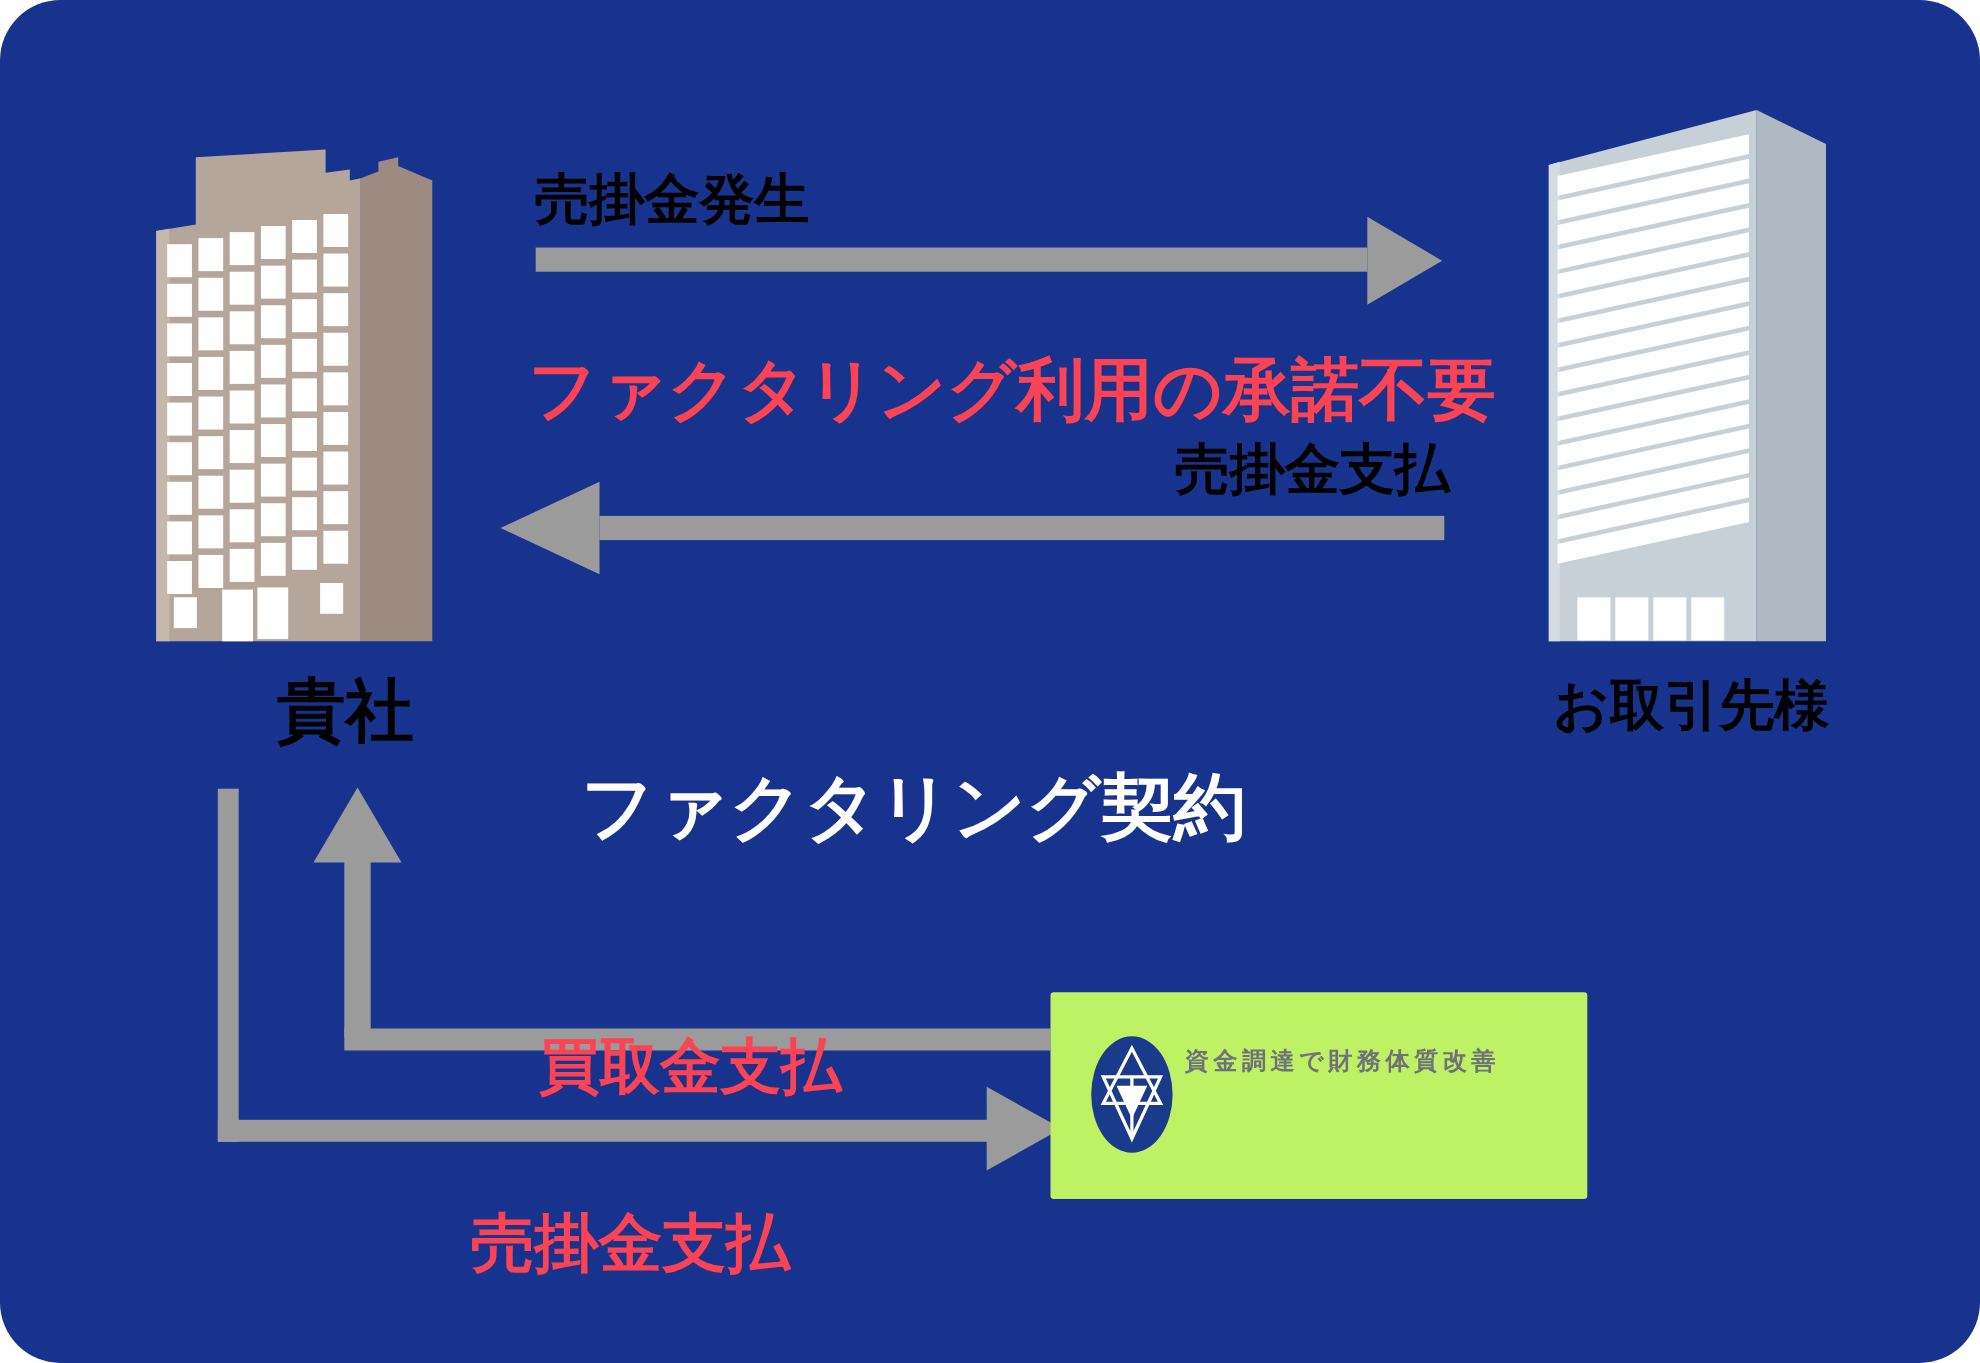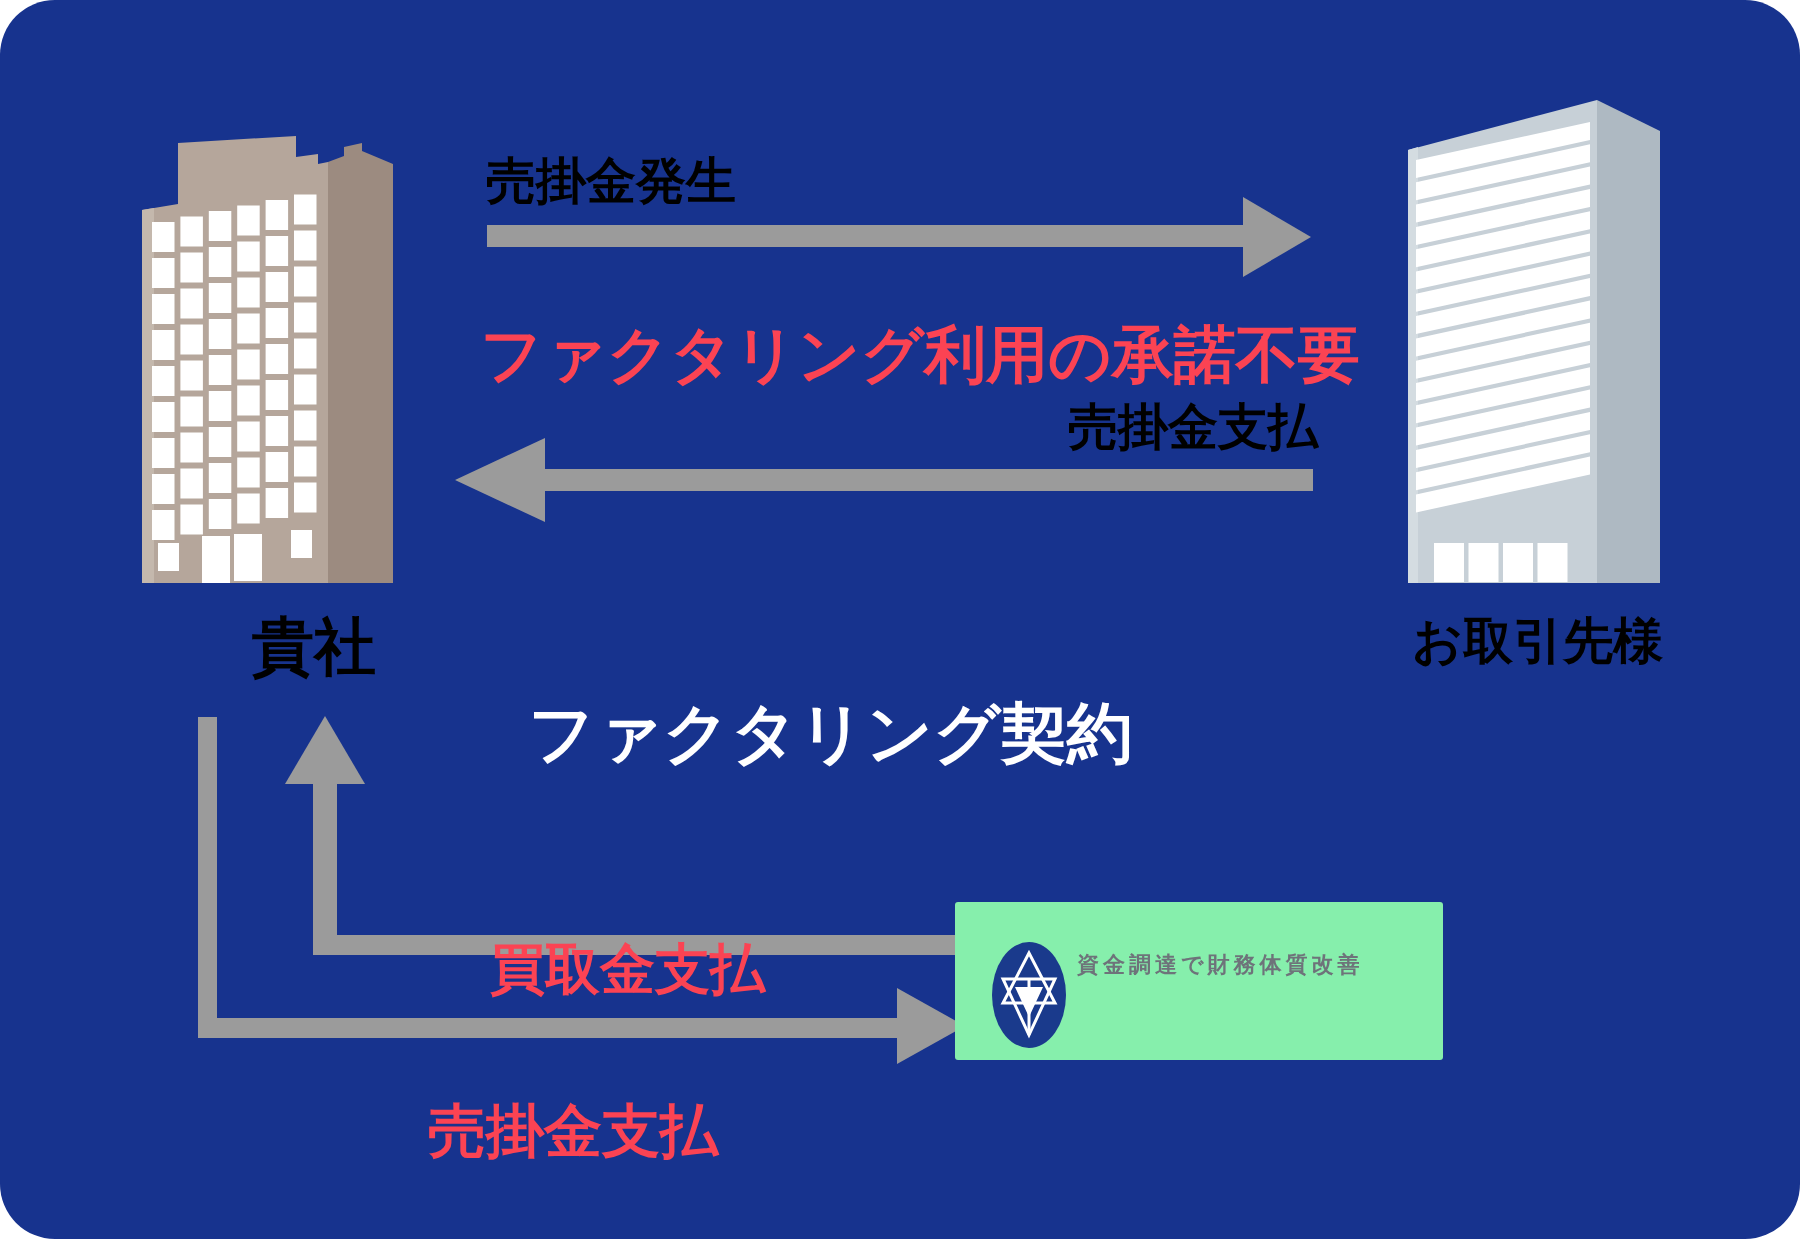--- a/index.html
+++ b/index.html
@@ -13,21 +13,21 @@
   .lbl-black{color:#000000;}
   .lbl-red{color:#FB4353;margin-top:32px;}
   .lbl-white{color:#FFFFFF;}
   
   .bar{background:#9B9B9B;position:absolute;}
   .tri{position:absolute;width:0;height:0;}
   .tri-right{border-top:40px solid transparent;border-bottom:40px solid transparent;border-left:68px solid #9B9B9B;}
   .tri-left{border-top:42px solid transparent;border-bottom:42px solid transparent;border-right:90px solid #9B9B9B;}
   .tri-up{border-left:40px solid transparent;border-right:40px solid transparent;border-bottom:68px solid #9B9B9B;}
   
-  .factor-card{position:absolute;left:955px;top:902px;width:488px;height:158px;background:#86efac;border-radius:3px;}
+  .factor-card{position:absolute;left:955px;top:902px;width:488px;height:188px;background:#bef264;border-radius:3px;}
   .factor-tagline{position:absolute;left:122px;top:48px;font-size:22px;letter-spacing:4px;color:#6E737A;font-weight:bold;white-space:nowrap;}
   .factor-name{position:absolute;left:118px;top:84px;font-size:42px;letter-spacing:-1px;color:#1D3DA0;font-weight:bold;white-space:nowrap;}
   svg{display:block;}
 </style>
 </head>
 <body>
 
 <div class="stage">
   <div class="panel"></div>
 

